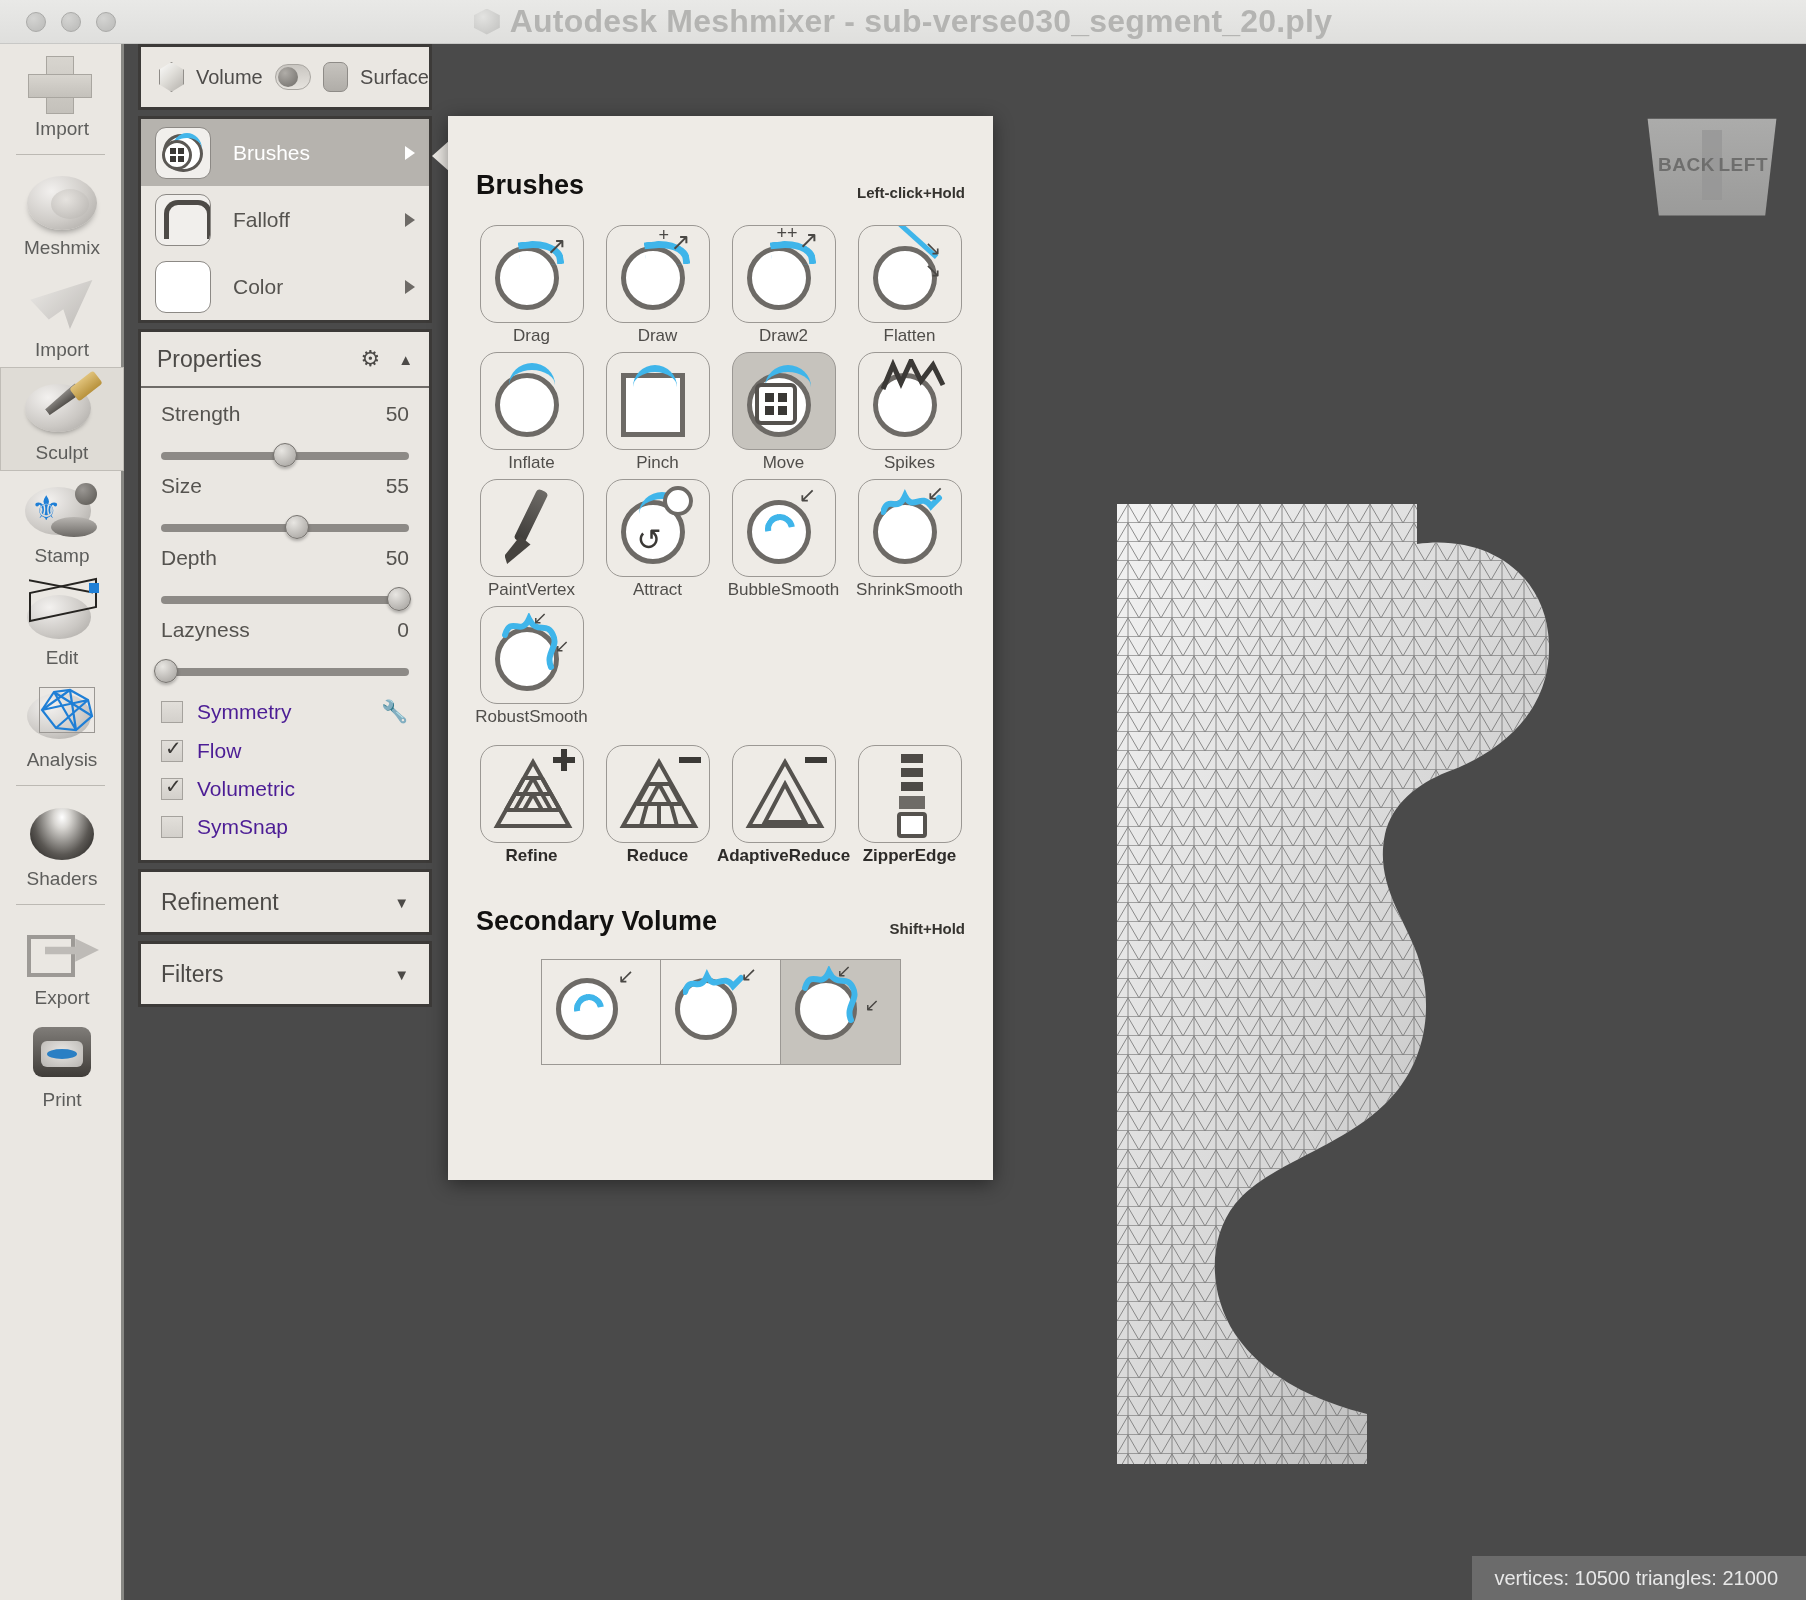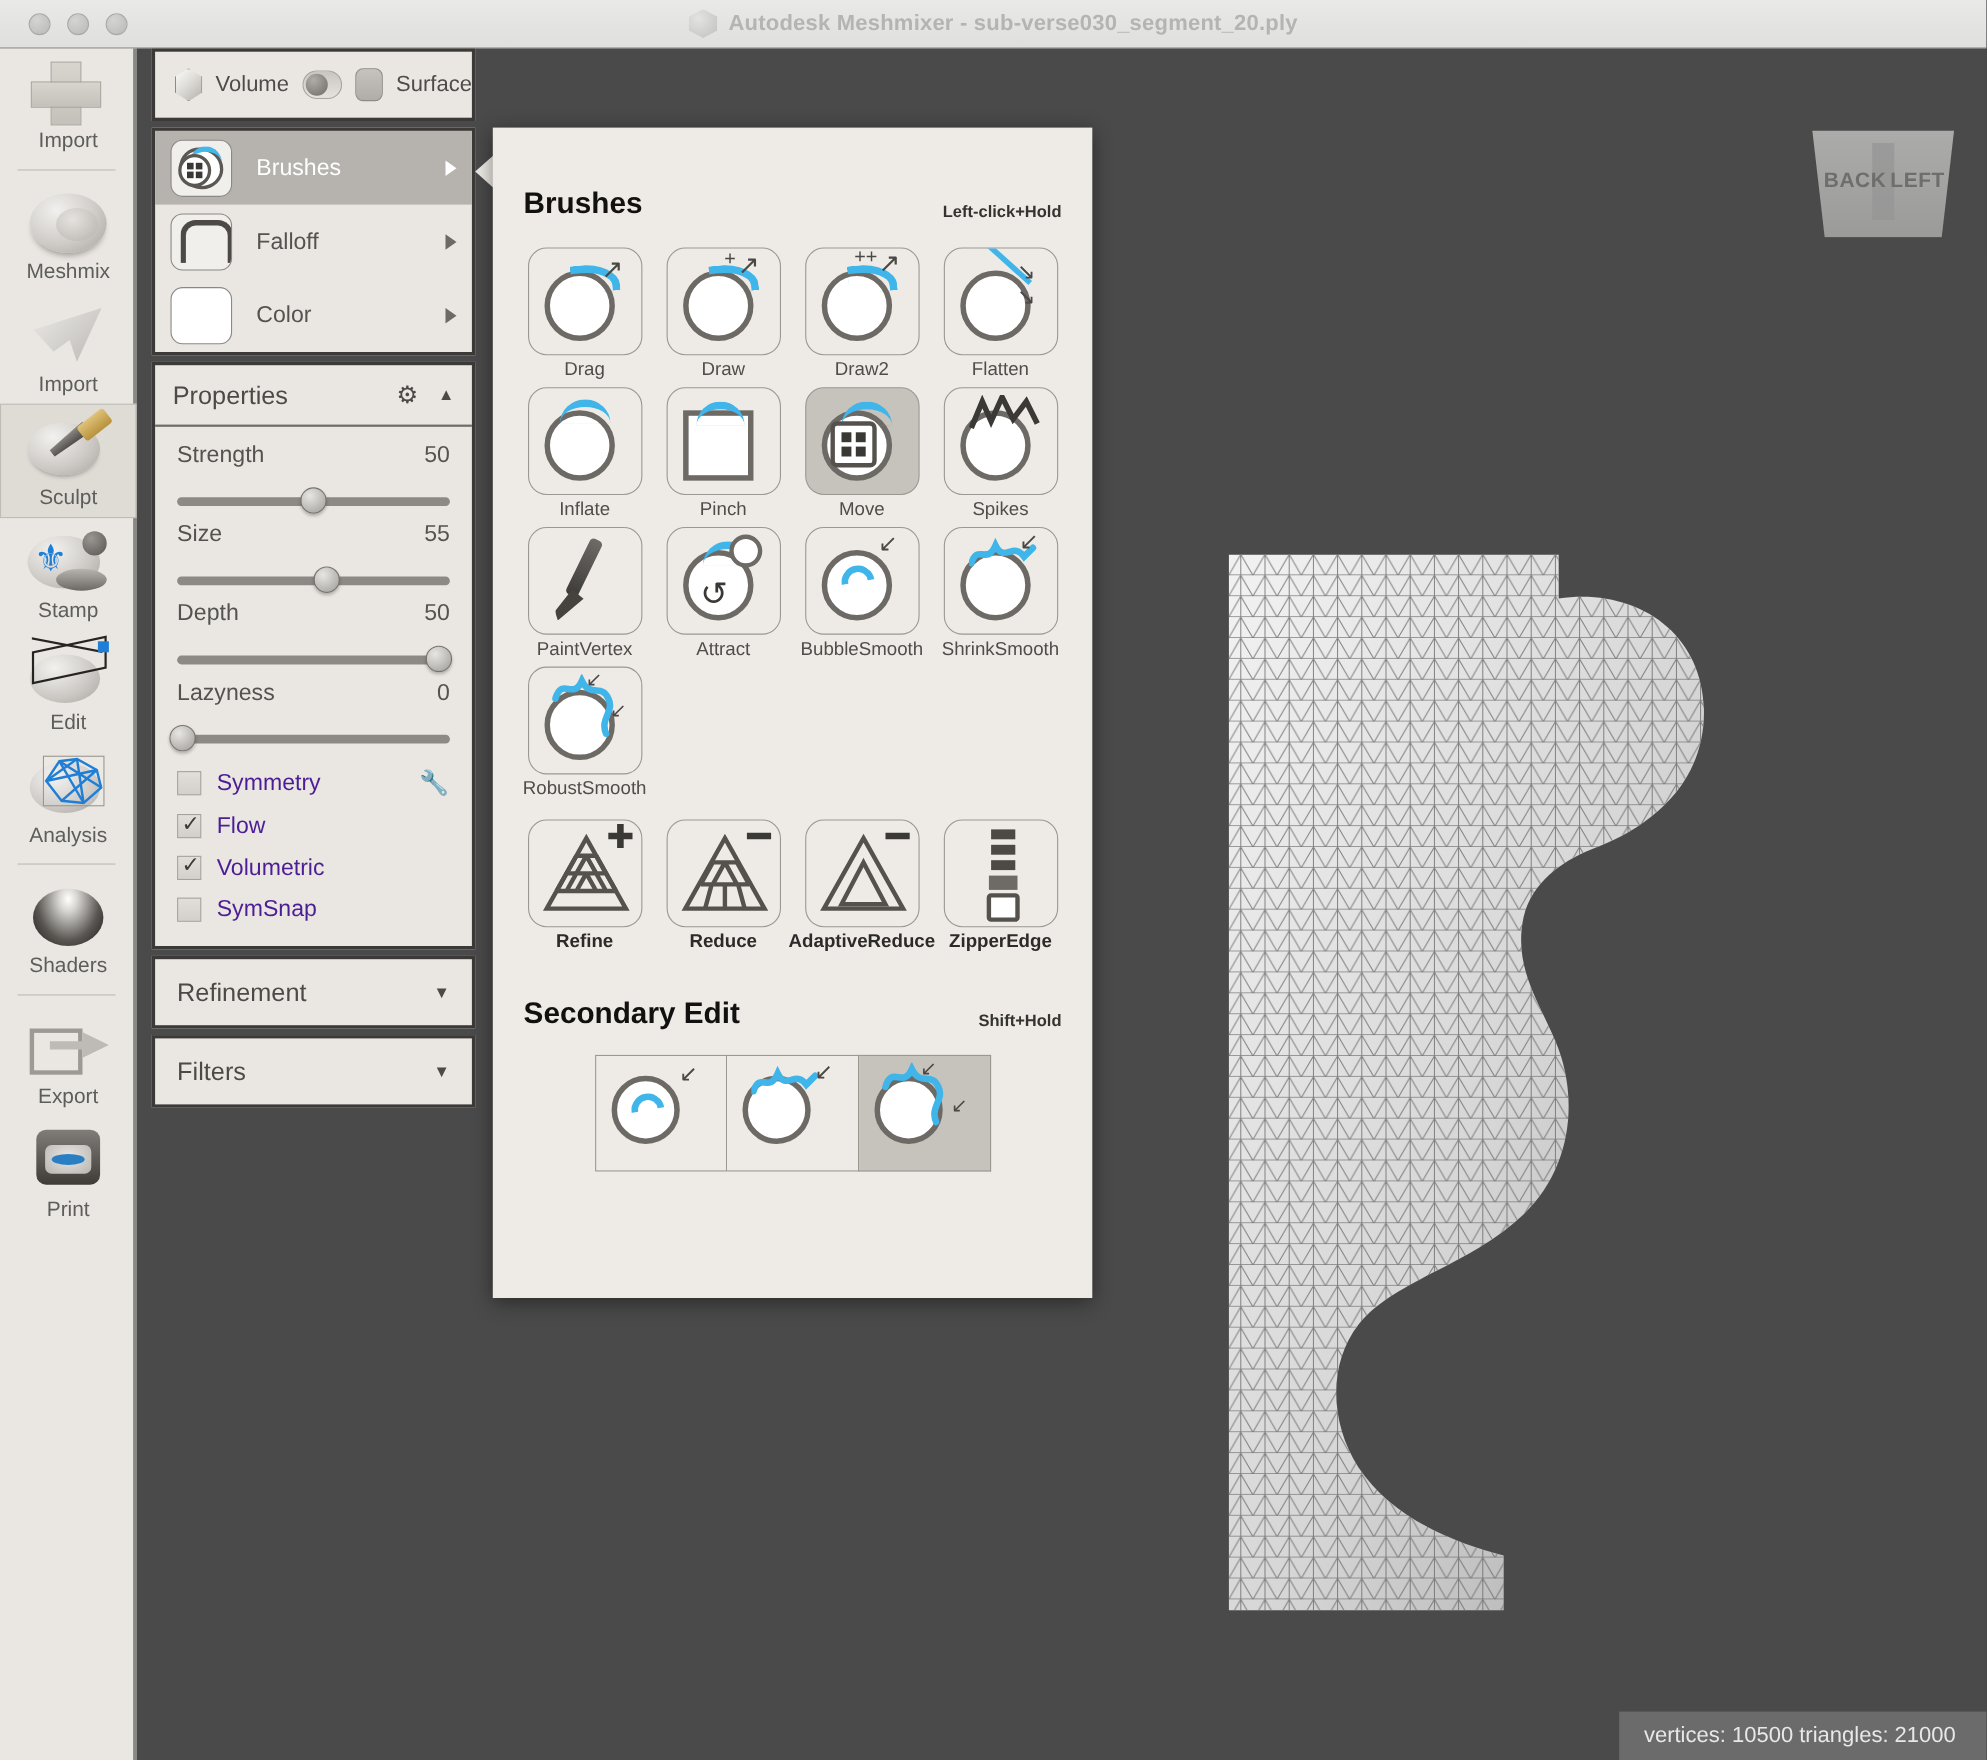--- a/index.html
+++ b/index.html
@@ -22,21 +22,21 @@
     width: 20px; height: 20px; border-radius: 50%;
     background: radial-gradient(circle at 35% 30%, #d4d4d2, #b9b9b7);
     border: 1px solid #aaaaa8;
   }
   #title-wrap {
     position: absolute; left: 0; right: 0; text-align: center;
     display: flex; align-items: center; justify-content: center; gap: 10px;
     pointer-events: none;
   }
   #title-text {
-    font-size: 20px; font-weight: bold; color: #b4b4b2; letter-spacing: .2px; text-align: right;
+    font-size: 32px; font-weight: bold; color: #b4b4b2; letter-spacing: .2px; text-align: right;
   }
   .mm-cube-ico {
     width: 26px; height: 26px;
     background: radial-gradient(circle at 35% 30%, #e3e3e1, #bfbfbd);
     clip-path: polygon(50% 0%, 100% 26%, 100% 74%, 50% 100%, 0% 74%, 0% 26%);
   }
 
   
   #lefttool {
     position: absolute; left: 0; top: 44px; width: 124px; height: 1556px;
@@ -881,21 +881,21 @@
         <div style="position:absolute;left:42px;top:22px;width:22px;height:9px;background:#4d4a46;"></div>
         <div style="position:absolute;left:42px;top:36px;width:22px;height:9px;background:#4d4a46;"></div>
         <div style="position:absolute;left:40px;top:50px;width:26px;height:13px;background:#6e6b67;"></div>
         <div style="position:absolute;left:38px;top:66px;width:30px;height:26px;background:#fff;border:4px solid #55524e;border-radius:4px;"></div>
       </div>
       <div class="blabel bold">ZipperEdge</div>
     </div>
   </div>
 
   <div class="sec-head" style="margin-top:40px">
-    <h2>Secondary Edit</h2>
+    <h2>Secondary Volume</h2>
     <div class="hint">Shift+Hold</div>
   </div>
 
   <div class="sec-strip">
     <div class="sec-cell">
       <div style="position:absolute;left:14px;top:18px;width:62px;height:62px;border-radius:50%;background:#fff;border:5px solid #6d6a66;"></div>
       <div style="position:absolute;left:32px;top:34px;width:30px;height:30px;border:6px solid #3fb5ea;border-radius:50%;border-right-color:transparent;border-bottom-color:transparent;transform:rotate(35deg);"></div>
       <div style="position:absolute;left:76px;top:4px;font-size:20px;color:#4a4845;">↙</div>
     </div>
     <div class="sec-cell">

